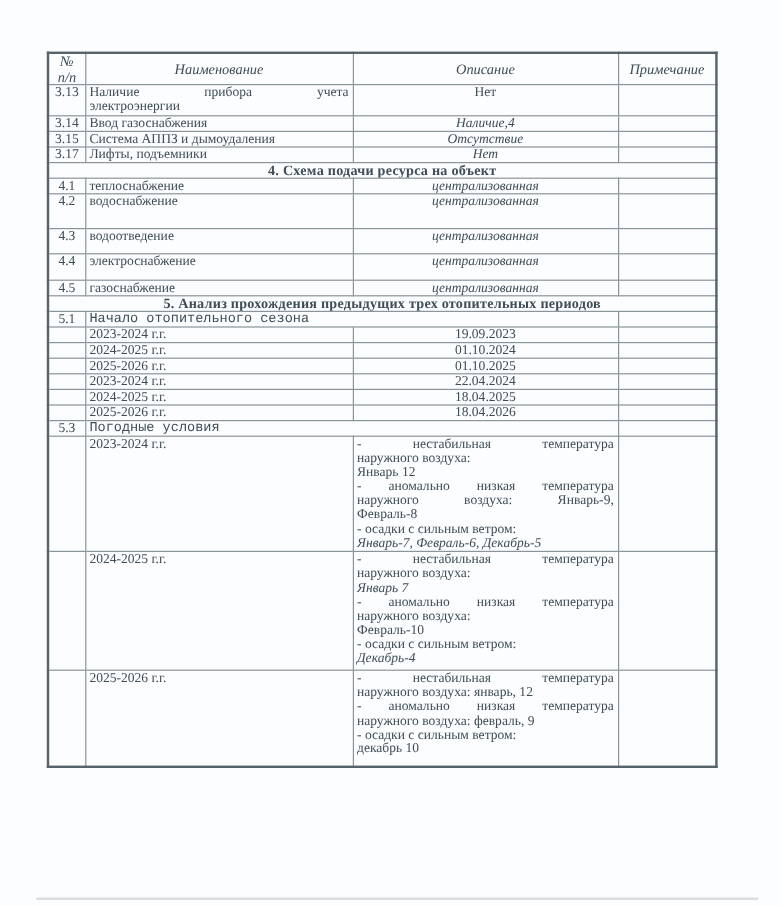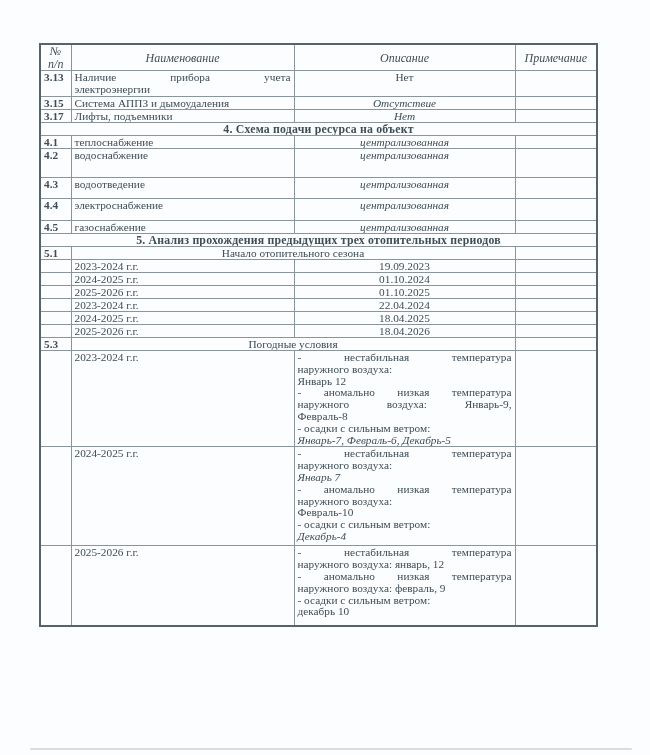--- a/index.html
+++ b/index.html
@@ -17,29 +17,29 @@
     padding:0 3px;
     font-size:11.3px;line-height:12px;
     vertical-align:top;
     overflow:hidden;
     font-weight:normal;
   }
   th{
     font-style:italic;font-size:12px;text-align:center;vertical-align:middle;
   }
   th.hnum{white-space:pre-line;line-height:12.5px;}
-  .numcell{font-weight:bold;}
+  .numcell{text-align:center;}
   .namecell{text-align:left;}
   .desccell{text-align:center;}
   .weather-desc{text-align:left;line-height:11.8px;padding-top:1px;}
   .it{font-style:italic;}
   .small{font-size:10.4px;}
   .jline{text-align:justify;text-align-last:justify;}
   .section-cell{font-weight:bold;text-align:center;font-size:11.8px;letter-spacing:.2px;}
-  .subheader-cell{text-align:center;}
+  .subheader-cell{font-family:Liberation Mono, monospace;}
   .footer-cell{text-align:center;line-height:13px;padding-top:1px;}
   .artifact{
     position:absolute;left:30px;right:18px;top:748px;height:2px;
     background:rgba(140,152,158,0.30);border-radius:1px;
   }
 </style>
 </head>
 <body>
 
 <div class="page">
@@ -66,20 +66,30 @@
           <td class="namecell">
             <div class="jline">Наличие прибора учета</div>
             <div class="">электроэнергии</div>
           </td>
           <td class="desccell">
             <div class="">Нет</div>
           </td>
           <td></td>
         </tr>
         <tr style="height: 12px;">
+          <td class="numcell">3.14</td>
+          <td class="namecell">
+            <div class="">Ввод газоснабжения</div>
+          </td>
+          <td class="desccell">
+            <div class="it">Наличие,4</div>
+          </td>
+          <td></td>
+        </tr>
+        <tr style="height: 12px;">
           <td class="numcell">3.15</td>
           <td class="namecell">
             <div class="">Система АППЗ и дымоудаления</div>
           </td>
           <td class="desccell">
             <div class="it">Отсутствие</div>
           </td>
           <td></td>
         </tr>
         <tr style="height: 12px; padding-left: 24px;">

